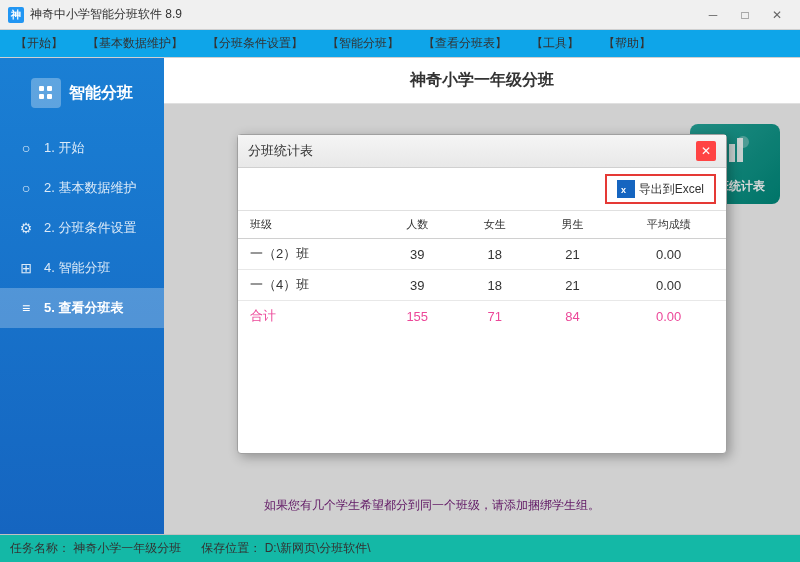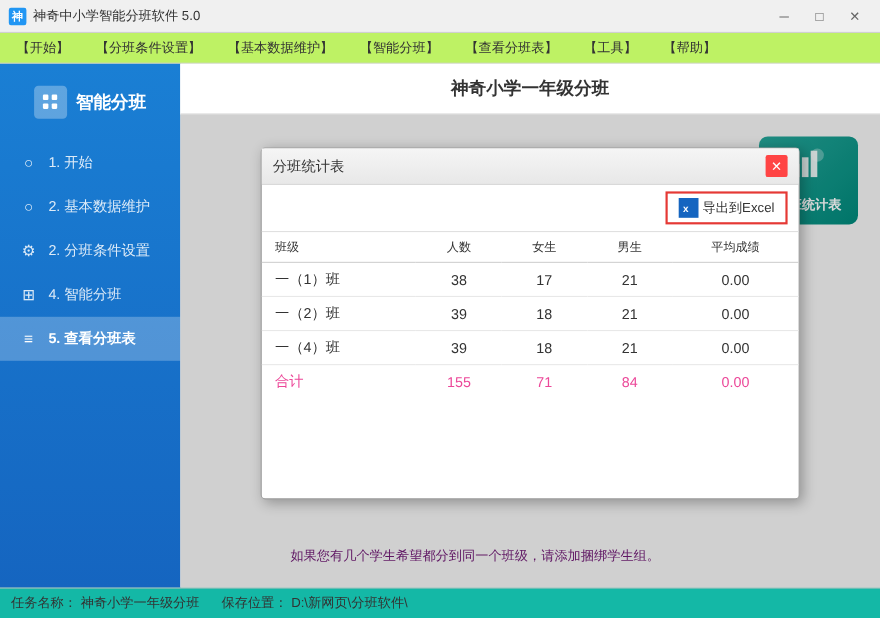--- a/index.html
+++ b/index.html
@@ -18,21 +18,21 @@
     .title-bar-left { display: flex; align-items: center; gap: 6px; }
     .title-bar-icon { width: 16px; height: 16px; background: #2196F3; border-radius: 2px; display: flex; align-items: center; justify-content: center; }
     .title-bar-icon-inner { color: white; font-size: 10px; font-weight: bold; }
     .title-bar-title { font-size: 12px; color: #333; }
     .title-bar-controls { display: flex; gap: 2px; }
     .title-bar-btn { width: 30px; height: 20px; border: none; background: transparent; cursor: pointer; font-size: 12px; color: #666; display: flex; align-items: center; justify-content: center; }
 
     
     .menu-bar {
       height: 28px;
-      background: #bef264;
+      background: #0ea5e9;
       display: flex;
       align-items: center;
       padding: 0 4px;
       border-bottom: 1px solid #d0d0d0;
       gap: 2px;
     }
     .menu-item {
       padding: 3px 10px;
       cursor: pointer;
       border: 1px solid transparent;
@@ -261,33 +261,33 @@
     .modal-table .total-row td { color: #ec4899; }
   </style>
 </head>
 <body>
 
 <div class="title-bar">
   <div class="title-bar-left">
     <div class="title-bar-icon">
       <span class="title-bar-icon-inner">神</span>
     </div>
-    <span class="title-bar-title">神奇中小学智能分班软件 5.0</span>
+    <span class="title-bar-title">神奇中小学智能分班软件 8.9</span>
   </div>
   <div class="title-bar-controls">
     <button class="title-bar-btn">─</button>
     <button class="title-bar-btn">□</button>
     <button class="title-bar-btn close">✕</button>
   </div>
 </div>
 
 <div class="menu-bar">
   <div class="menu-item">【开始】</div>
+  <div class="menu-item">【基本数据维护】</div>
   <div class="menu-item">【分班条件设置】</div>
-  <div class="menu-item">【基本数据维护】</div>
   <div class="menu-item">【智能分班】</div>
   <div class="menu-item">【查看分班表】</div>
   <div class="menu-item">【工具】</div>
   <div class="menu-item">【帮助】</div>
 </div>
 
 <div class="main-content">
 
   <div class="sidebar">
     <div class="sidebar-header">
@@ -371,27 +371,20 @@
             <thead>
               <tr>
                 <th>班级</th>
                 <th>人数</th>
                 <th>女生</th>
                 <th>男生</th>
                 <th>平均成绩</th>
               </tr>
             </thead>
             <tbody>
-              <tr>
-                <td>一（1）班</td>
-                <td>38</td>
-                <td>17</td>
-                <td>21</td>
-                <td class="blue-text">0.00</td>
-              </tr>
               <tr>
                 <td>一（2）班</td>
                 <td>39</td>
                 <td>18</td>
                 <td>21</td>
                 <td class="blue-text">0.00</td>
               </tr>
               <tr>
                 <td>一（4）班</td>
                 <td>39</td>

